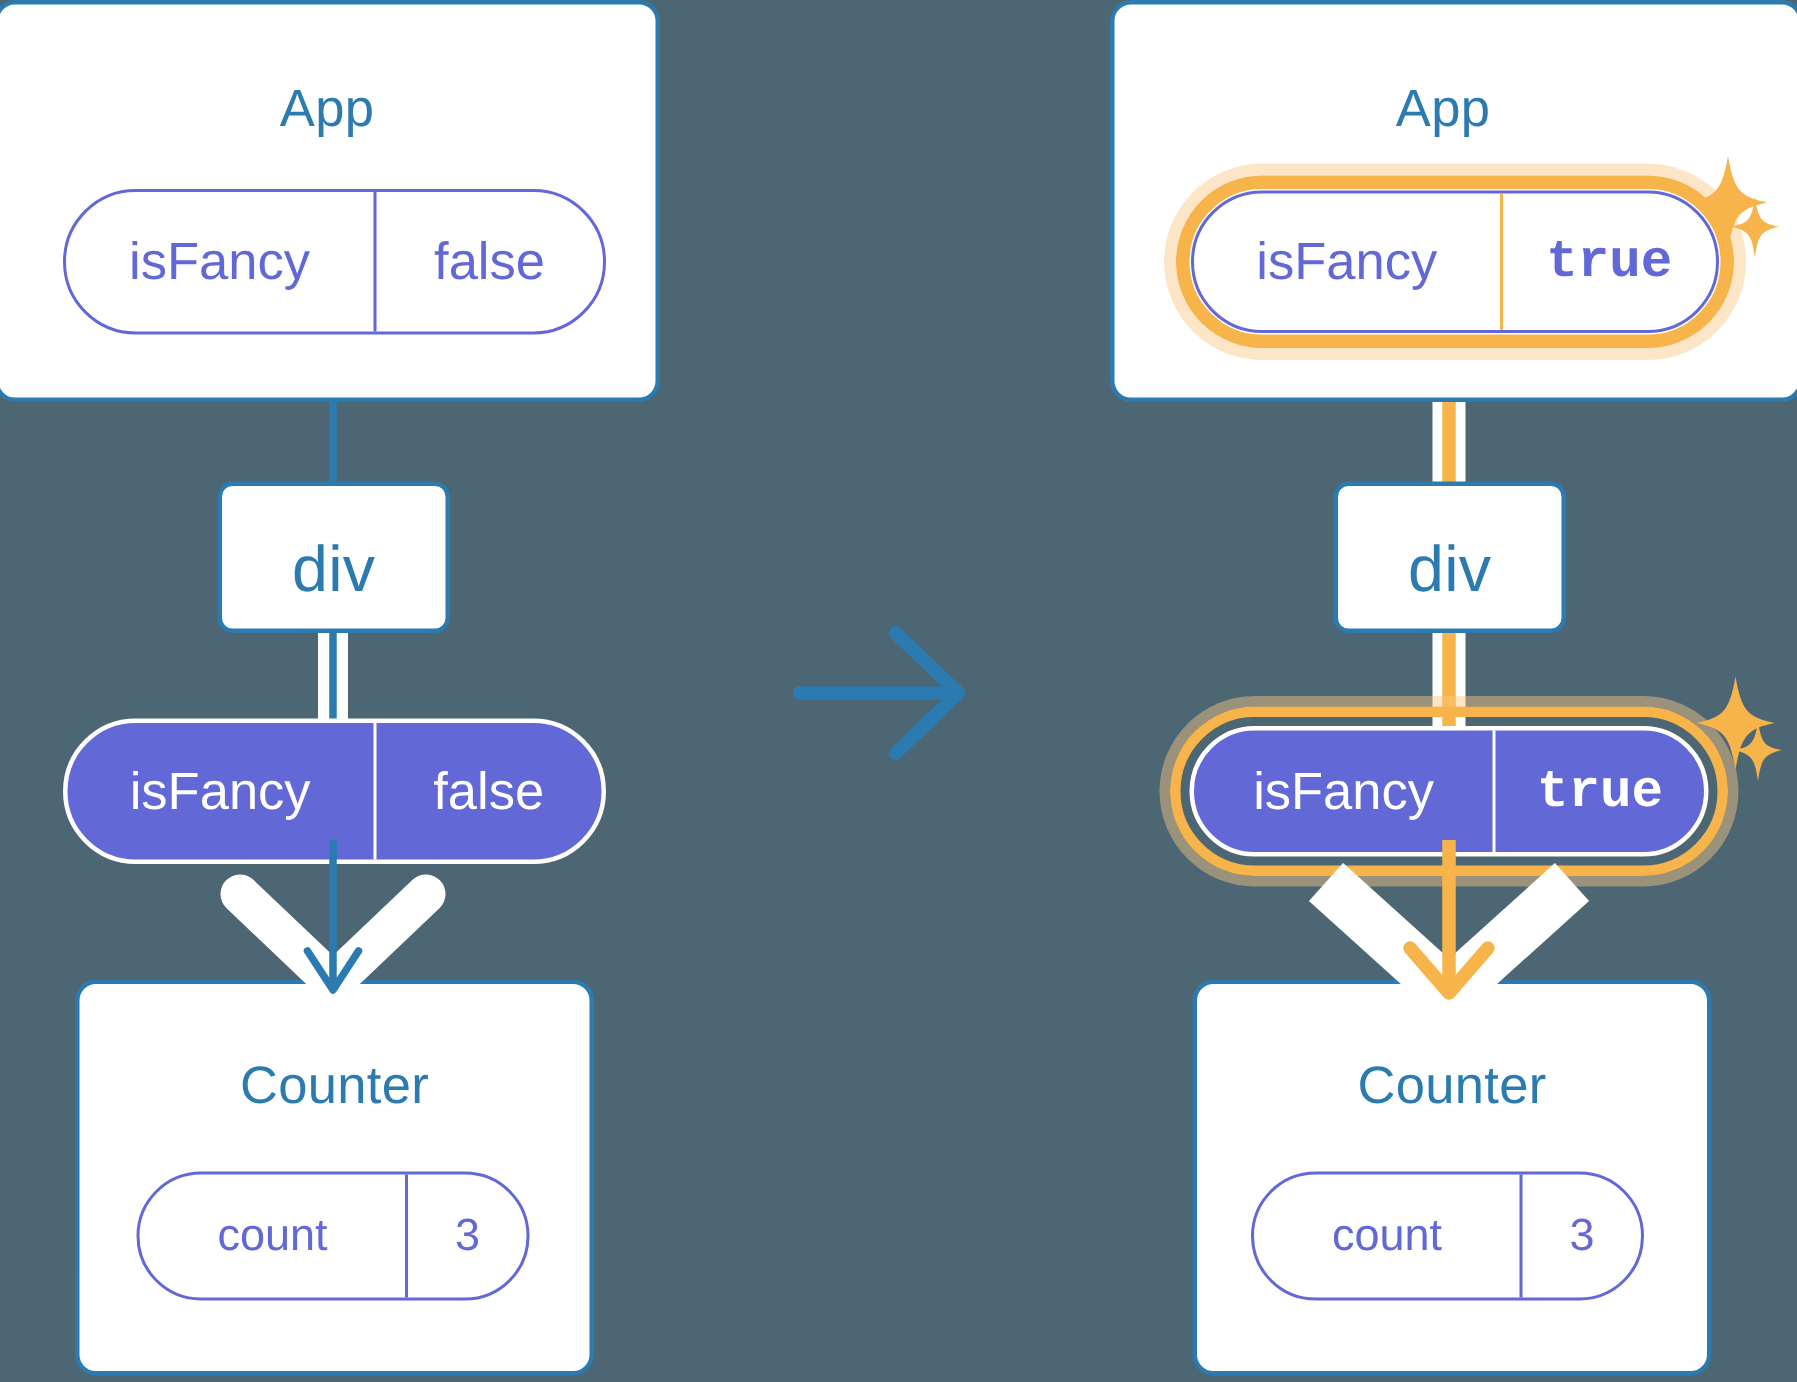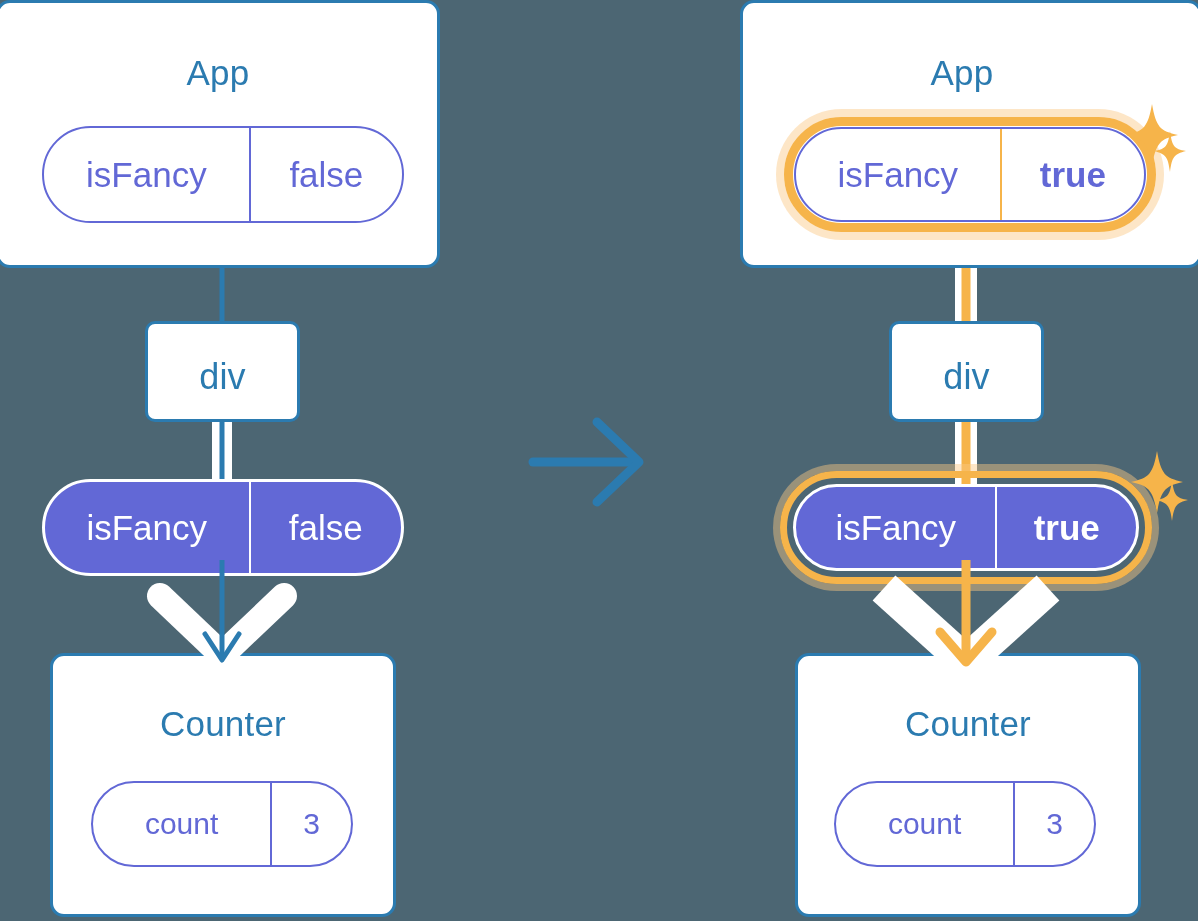--- a/index.html
+++ b/index.html
@@ -36,21 +36,21 @@
     position: absolute;
     left: 0; right: 0;
     text-align: center;
     color: #2b7bb0;
     font-size: 35px;
     font-weight: 400;
     letter-spacing: .2px;
     white-space: nowrap;
   }
   .card-title.small {
-    font-size: 36px;
+    font-size: 43px;
   }
   
   .pill {
     position: absolute;
     box-sizing: border-box;
     display: flex;
     align-items: stretch;
     border-radius: 999px;
     z-index: 7;
   }
@@ -70,21 +70,21 @@
   .pill.outline .pcell { color: #6268d6; }
   .pill.outline .pcell.value { border-left: 2px solid #6268d6; }
 
   
   .pill.solid {
     background: #6268d6;
     border: 3px solid #ffffff;
   }
   .pill.solid .pcell { color: #ffffff; }
   .pill.solid .pcell.value { border-left: 2px solid #ffffff; }
-  .pill .pcell.value.bold { font-weight: bold; }
+  .pill .pcell.value.bold { font-weight: bold; font-family: Liberation Mono, monospace; }
 
   
   .ring {
     position: absolute;
     border-radius: 999px;
     box-sizing: border-box;
     border: 9px solid #f6b44a;
     box-shadow: 0 0 0 8px rgba(250,200,130,.45);
     z-index: 6;
     pointer-events: none;

